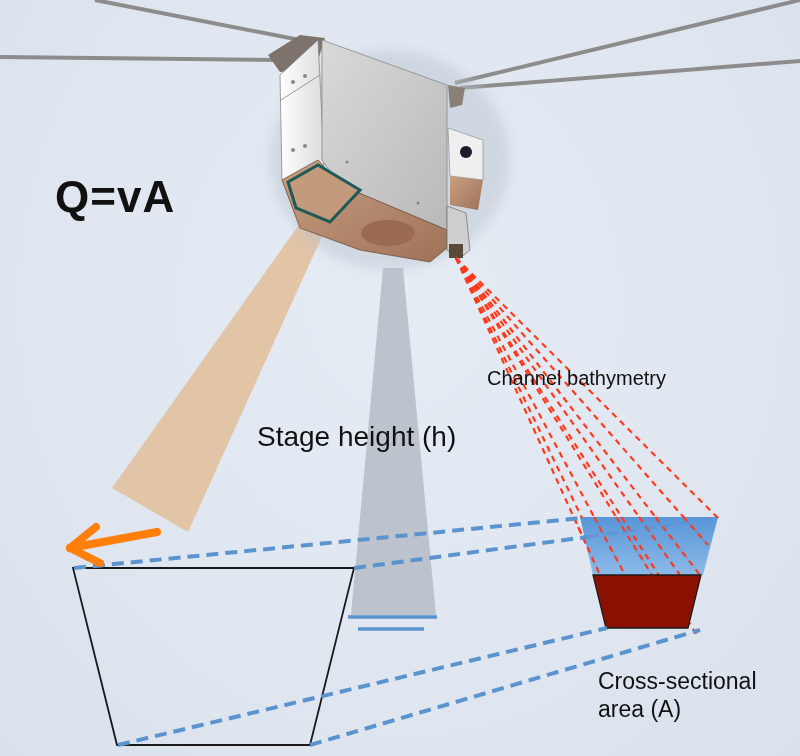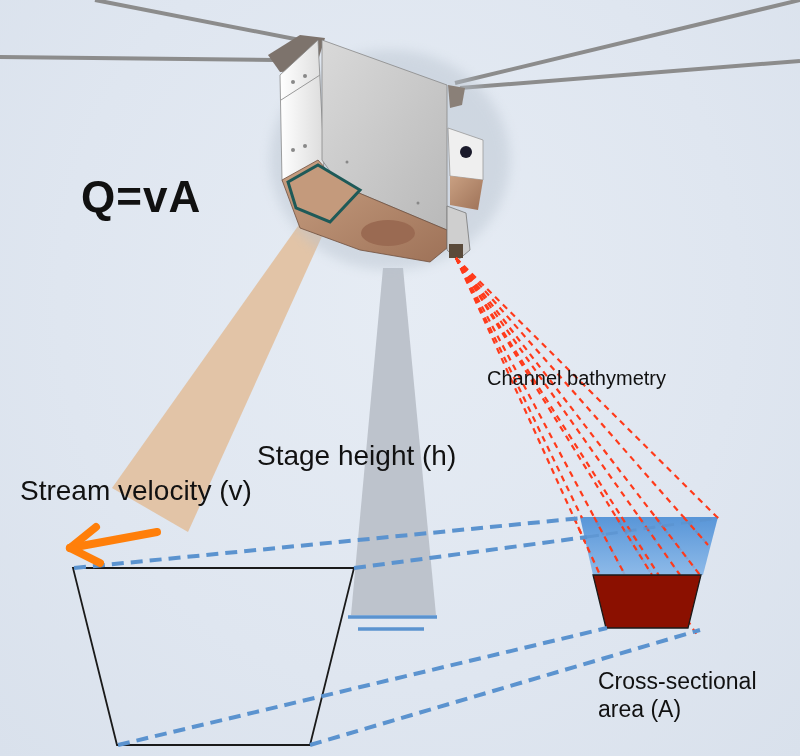--- a/index.html
+++ b/index.html
@@ -1,21 +1,21 @@
 <!DOCTYPE html>
 <html><head>
 <meta charset="utf-8">
 <style>
   html, body { margin: 0; padding: 0; }
   body { width: 800px; height: 756px; overflow: hidden; background: #dfe6f0; position: relative; font-family: "Liberation Sans", sans-serif; }
   #stage { position: absolute; left: 0; top: 0; width: 800px; height: 756px; background: radial-gradient(ellipse at 50% 40%, #e6ecf4 0%, #dfe6f0 60%, #d9e1ec 100%); }
   svg { position: absolute; left: 0; top: 0; }
   .lbl { position: absolute; color: #111; white-space: nowrap; }
-  .eq { left: 55px; top: 172px; font-size: 44px; font-weight: bold; letter-spacing: 1px; margin-left: 26px; }
-  .stage-lbl { left: 257px; top: 440px; font-size: 28px; }
+  .eq { left: 55px; top: 172px; font-size: 44px; font-weight: bold; letter-spacing: 1px; }
+  .stage-lbl { left: 257px; top: 421px; font-size: 28px; }
   .vel-lbl { left: 20px; top: 475px; font-size: 28px; }
   .bath-lbl { left: 487px; top: 367px; font-size: 20px; }
   .area-lbl { left: 598px; top: 667px; font-size: 23px; line-height: 28px; }
 </style>
 </head>
 <body>
 
 <div id="stage">
   <svg width="800" height="756" viewBox="0 0 800 756">
     <defs>
@@ -125,19 +125,18 @@
 
     <g stroke="#ff7f0a" stroke-width="8" stroke-linecap="round" fill="none">
       <line x1="157" y1="532" x2="70" y2="548"></line>
       <line x1="70" y1="548" x2="96" y2="527"></line>
       <line x1="70" y1="548" x2="100" y2="563"></line>
     </g>
   </svg>
 
   <div class="lbl eq">Q=vA</div>
   <div class="lbl stage-lbl">Stage height (h)</div>
-  <div class="lbl vel-lbl">Stream velocity (v)</div>
   <div class="lbl bath-lbl">Channel bathymetry</div>
   <div class="lbl area-lbl">
     <div>Cross-sectional</div>
     <div>area (A)</div>
   </div>
 </div>
 
 </body></html>

